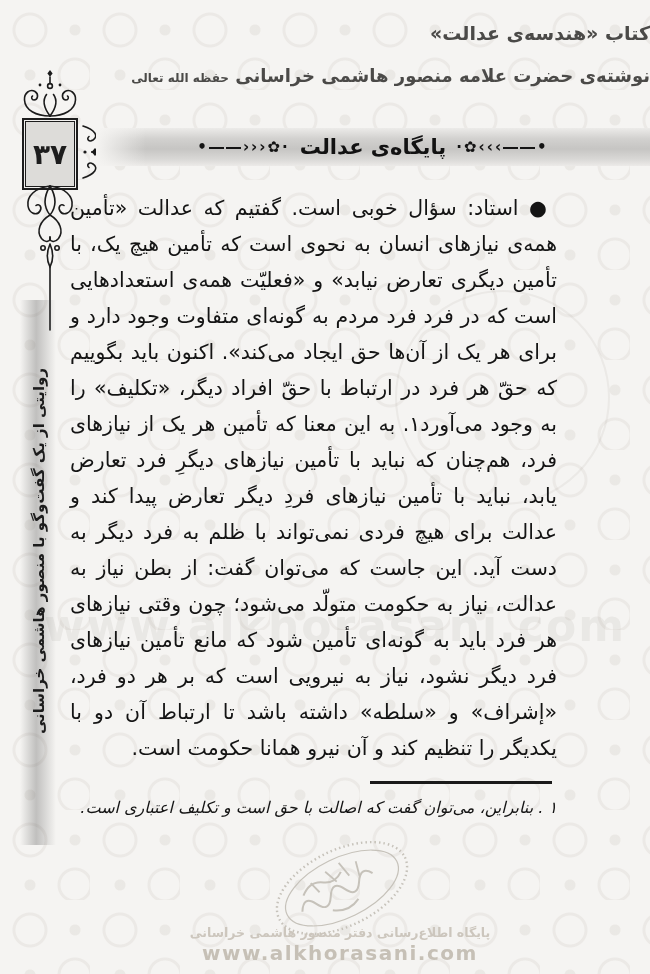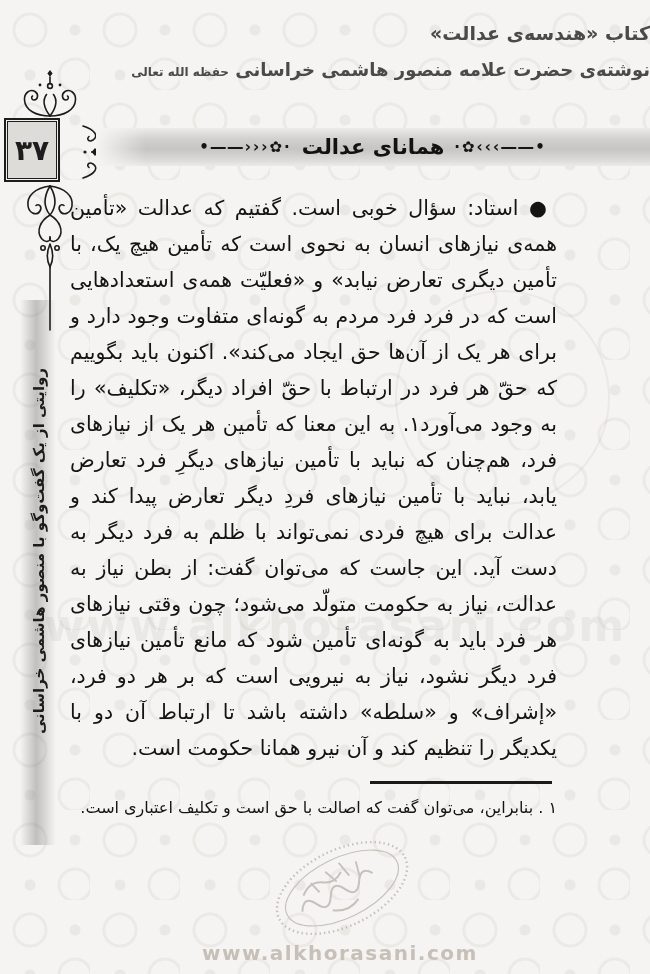--- a/index.html
+++ b/index.html
@@ -15,26 +15,26 @@
       radial-gradient(circle at 30px 30px, rgba(210,205,198,0) 14px, rgba(210,205,198,0.28) 15px 17px, rgba(210,205,198,0) 18px),
       radial-gradient(circle at 75px 75px, rgba(210,205,198,0) 14px, rgba(210,205,198,0.28) 15px 17px, rgba(210,205,198,0) 18px),
       radial-gradient(circle at 75px 30px, rgba(215,210,203,0.35) 0 5px, rgba(215,210,203,0) 6px),
       radial-gradient(circle at 30px 75px, rgba(215,210,203,0.35) 0 5px, rgba(215,210,203,0) 6px);
     background-size:90px 90px;
     direction:rtl;
   }
   
   .header-lines { position:absolute; top:22px; left:0; right:0; text-align:right; color:#4b4a48; }
   .header-book  { font-size:19px; font-weight:bold; letter-spacing:0.2px; }
-  .header-author{ font-size:18px; font-weight:bold; margin-top:15px; }
+  .header-author{ font-size:18px; font-weight:bold; margin-top:21px; }
   .header-honorific { font-size:12px; font-weight:bold; }
   
   .crown-orn { position:absolute; left:18px; top:70px; }
   .pagenum-box {
-    position:absolute; left:4px; top:118px; width:56px; height:64px;
+    position:absolute; left:22px; top:118px; width:56px; height:72px;
     border:2px solid #1d1d1d; background:#f1f0ee; padding:1px;
   }
   .pagenum-inner {
     width:100%; height:100%;
     border:1.5px solid #1d1d1d; background:#dddcd9;
     display:flex; align-items:center; justify-content:center;
     font-size:28px; font-weight:bold; color:#1d1d1d;
   }
   .side-orn { position:absolute; left:80px; top:124px; }
   .tail-orn { position:absolute; left:15px; top:182px; }
@@ -68,21 +68,21 @@
     position:absolute; right:93px; top:190px; width:487px;
     font-size:20.5px; line-height:36px; color:#141414;
     text-align:justify; text-justify:inter-word; direction:rtl;
   }
   .body-text p { text-indent:10px; }
   .body-text p + p { margin-top:15px; }
   
   .footnote-rule { position:absolute; right:98px; top:781px; width:182px; height:2.5px; background:#1a1a1a; }
   .footnote {
     position:absolute; right:93px; top:795px; width:487px;
-    font-size:16px; line-height:26px; color:#141414; text-align:right; direction:rtl;
+    font-size:16px; line-height:26px; color:#141414; text-align:right; direction:rtl;font-style:italic;
   }
   
   .wm-url {
     position:absolute; left:30px; right:10px; top:600px; text-align:center;
     font-size:44px; font-weight:bold; letter-spacing:2px;
     color:rgba(125,115,102,0.09); direction:ltr; pointer-events:none;
   }
   .wm-ellipse {
     position:absolute; left:395px; top:290px; width:215px; height:215px;
     border:2px solid rgba(150,140,128,0.10); border-radius:50%;
@@ -163,21 +163,21 @@
       <path class="ink" d="M35 33 C 45 39, 49 49, 43.5 56.5 C 39.5 61.5, 34 59.5, 35 55"></path>
       <circle class="ink" cx="28" cy="66" r="2.2"></circle>
       <circle class="ink" cx="42" cy="66" r="2.2"></circle>
       <path class="ink" d="M35 62 C 31.5 70, 31.5 78, 35 85 C 38.5 78, 38.5 70, 35 62"></path>
       <path class="ink" d="M35 85 L35 148" stroke-width="1"></path>
     </svg>
   </div>
 
   <div class="band">
     <span class="band-orn">•――›››✿·</span>
-    <span class="band-title">همانا‌ی عدالت</span>
+    <span class="band-title">پایگاه‌ی عدالت</span>
     <span class="band-orn">·✿‹‹‹――•</span>
   </div>
 
   <div class="side-strip"></div>
   <div class="vtitle">روایتی از یک گفت‌وگو با منصور هاشمی خراسانی</div>
 
   <div class="body-text">
     <p>● استاد: سؤال خوبی است. گفتیم که عدالت «تأمین همه‌ی نیازهای انسان به نحوی است که تأمین هیچ یک، با تأمین دیگری تعارض نیابد» و «فعلیّت همه‌ی استعدادهایی است که در فرد فرد مردم به گونه‌ای متفاوت وجود دارد و برای هر یک از آن‌ها حق ایجاد می‌کند». اکنون باید بگوییم که حقّ هر فرد در ارتباط با حقّ افراد دیگر، «تکلیف» را به وجود می‌آورد۱. به این معنا که تأمین هر یک از نیازهای فرد، هم‌چنان که نباید با تأمین نیازهای دیگرِ فرد تعارض یابد، نباید با تأمین نیازهای فردِ دیگر تعارض پیدا کند و عدالت برای هیچ فردی نمی‌تواند با ظلم به فرد دیگر به دست آید. این جاست که می‌توان گفت: از بطن نیاز به عدالت، نیاز به حکومت متولّد می‌شود؛ چون وقتی نیازهای هر فرد باید به گونه‌ای تأمین شود که مانع تأمین نیازهای فرد دیگر نشود، نیاز به نیرویی است که بر هر دو فرد، «إشراف» و «سلطه» داشته باشد تا ارتباط آن دو با یکدیگر را تنظیم کند و آن نیرو همانا حکومت است.</p>
   </div>
 
@@ -189,15 +189,16 @@
       <g class="seal-ink" transform="rotate(-26 90 50)">
         <ellipse cx="90" cy="50" rx="70" ry="38" stroke-width="2.4" stroke-dasharray="1.5 3"></ellipse>
         <ellipse cx="90" cy="50" rx="61" ry="30" stroke-width="1.2"></ellipse>
         <path d="M44 54 q 8 -15 16 -1 q 8 14 16 0 q 8 -15 16 -1 q 8 14 16 0 q 8 -14 16 -2" stroke-width="2"></path>
         <path d="M52 40 q 12 -11 24 -3 q 10 6 20 -2" stroke-width="2"></path>
         <path d="M72 66 q 14 9 28 1" stroke-width="2"></path>
         <path d="M82 28 l 6 14 M 98 26 l 4 16 M 114 32 l -3 15 M 64 32 l 4 12" stroke-width="1.8"></path>
       </g>
     </svg>
   </div>
+  <div class="footer-caption">پایگاه اطلاع‌رسانی دفتر منصور هاشمی خراسانی</div>
   <div class="footer-url">www.alkhorasani.com</div>
 
 </div>
 
 </body></html>

